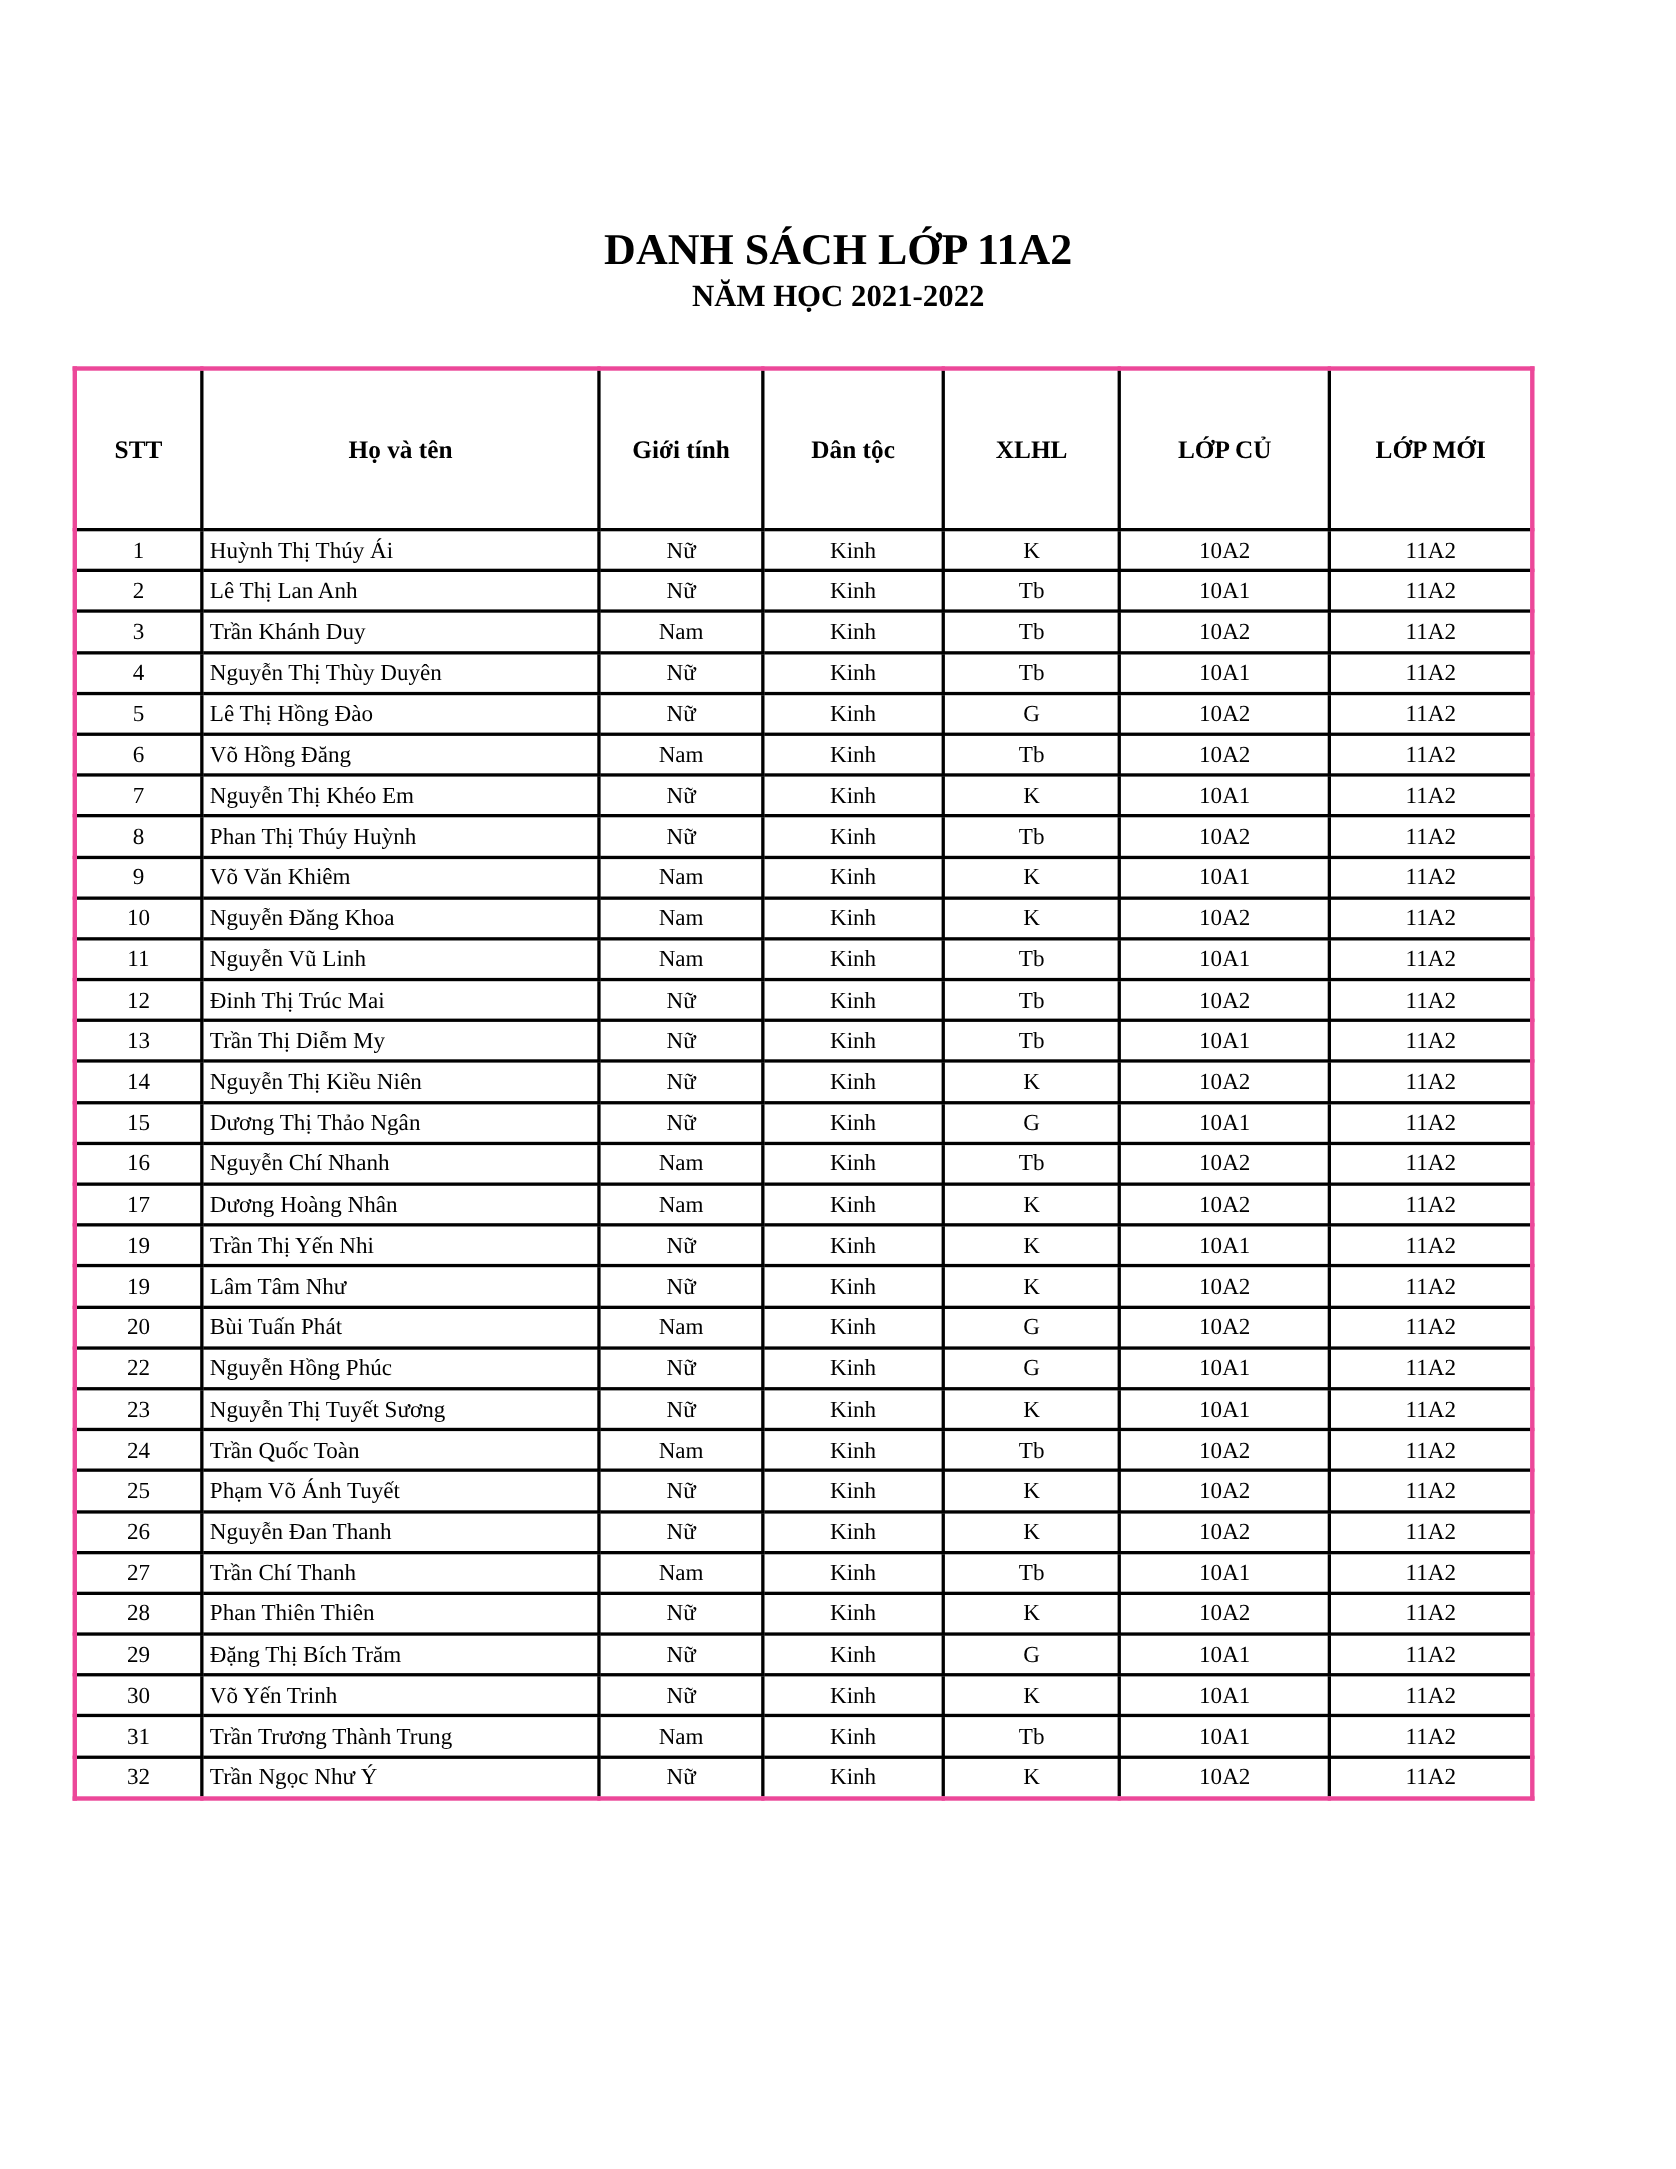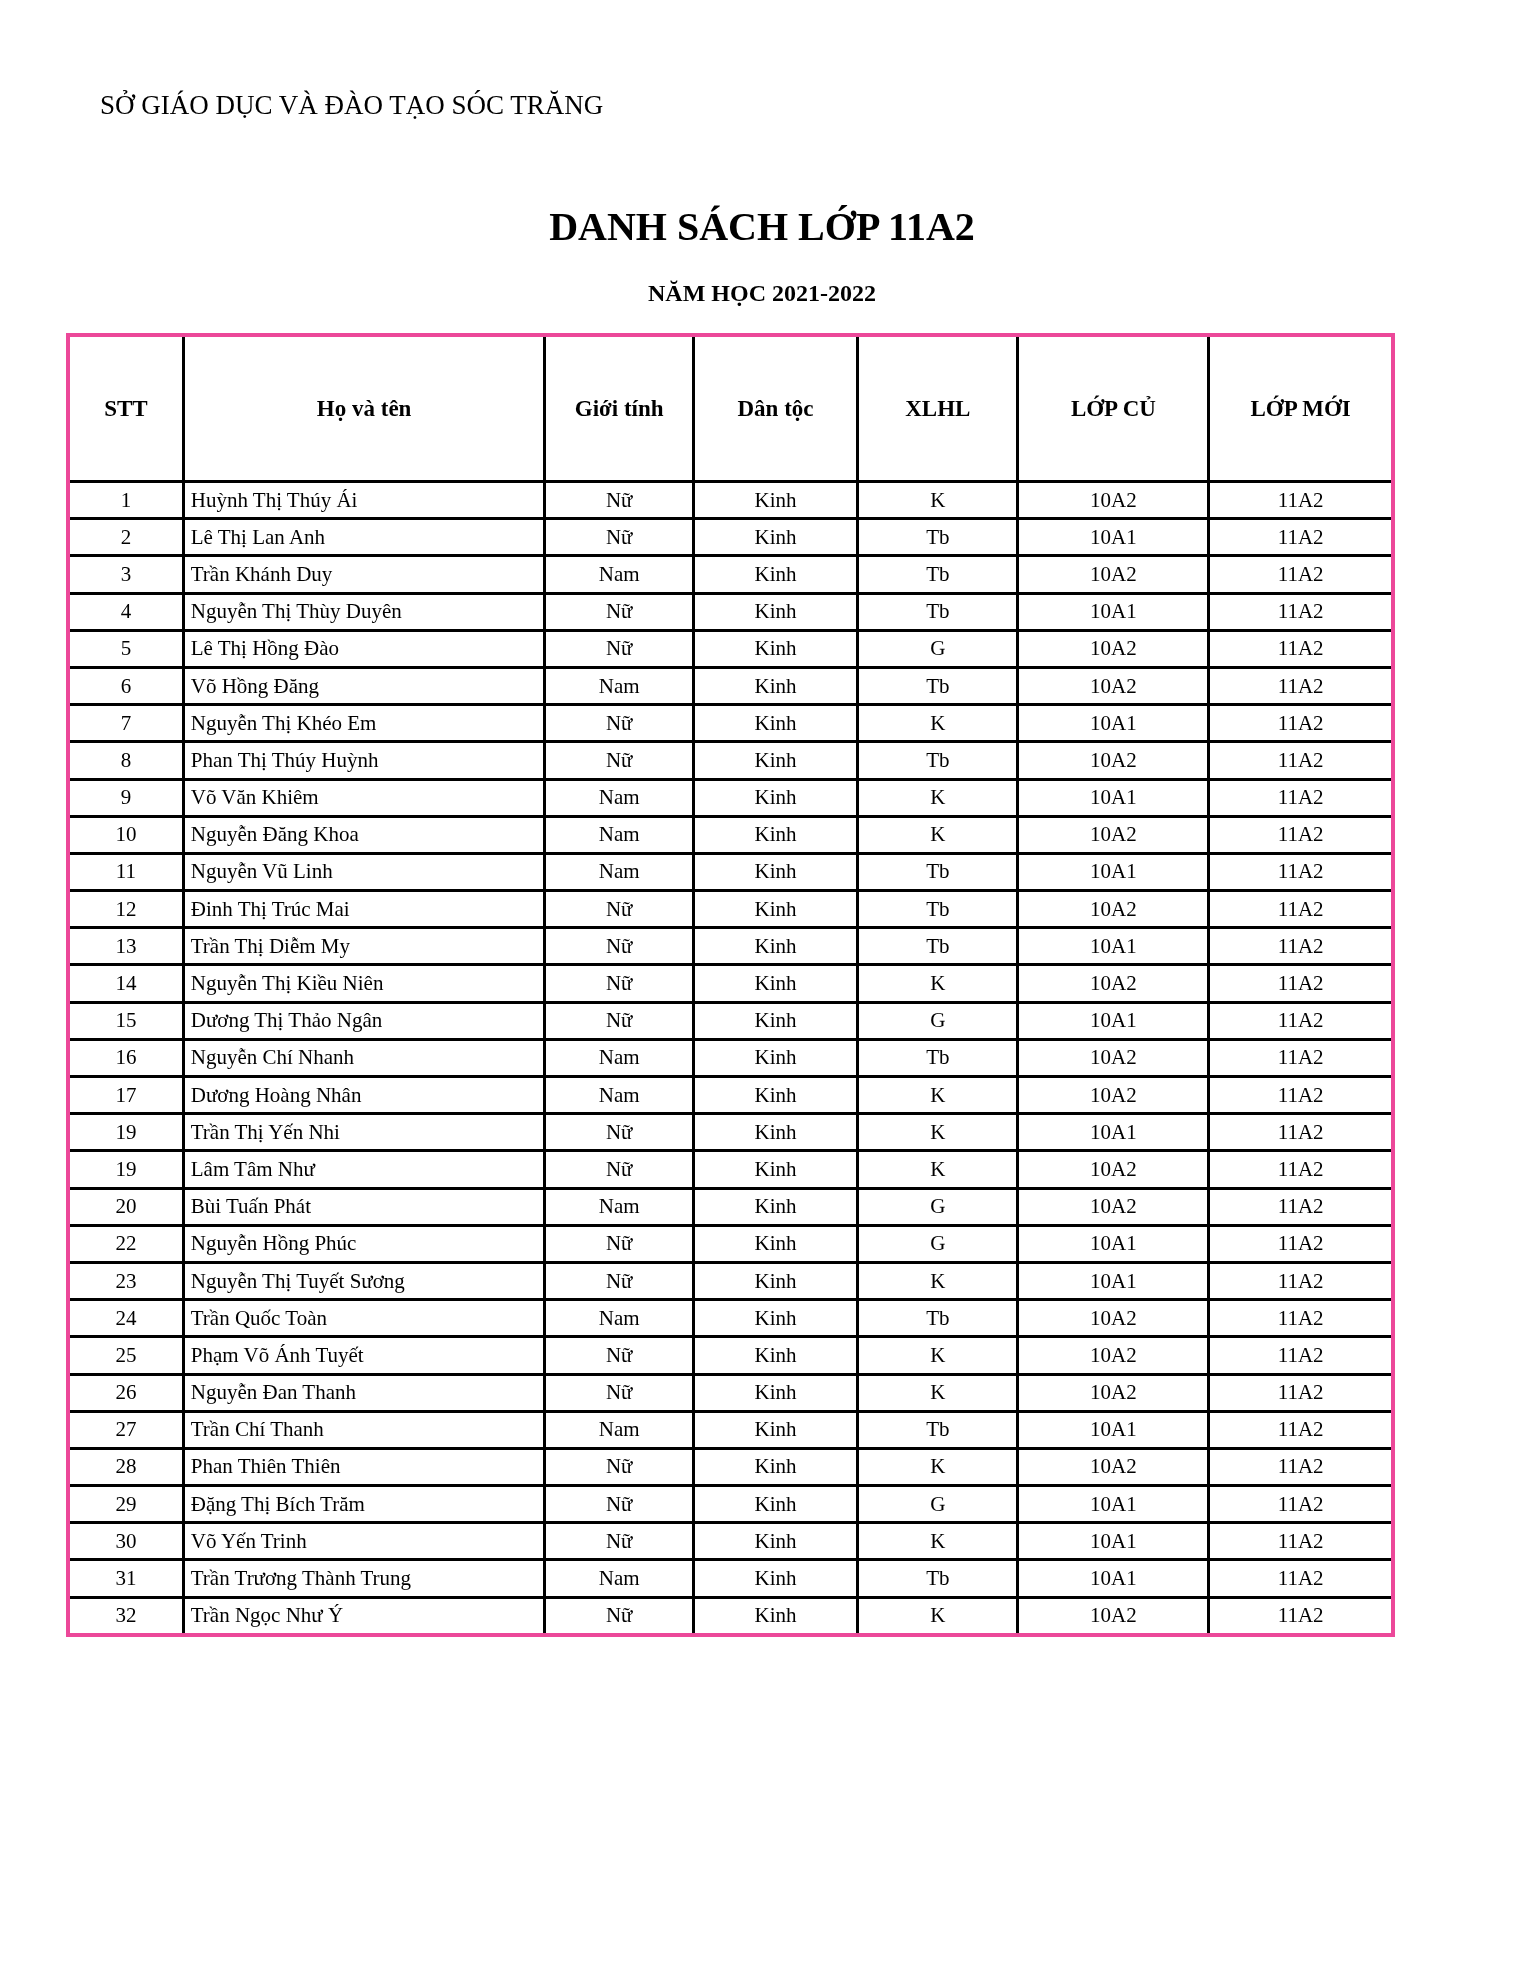--- a/index.html
+++ b/index.html
@@ -40,25 +40,24 @@
     width: 1524px;
     text-align: center;
   }
   .title-line1 {
     font-size: 40px;
     line-height: 43px;
     font-weight: bold;
     white-space: nowrap;
   }
   .title-line2 {
-    font-size: 24px;
+    font-size: 28px;
     line-height: 43px;
     font-weight: bold;
     white-space: nowrap;
-    margin-top: 24px;
   }
   #roster-table {
     position: absolute;
     left: 66px;
     top: 333px;
     width: 1329px;
     border-collapse: collapse;
     table-layout: fixed;
     border: 4px solid #ec4899;
   }
@@ -89,21 +88,20 @@
     text-align: left;
     padding-left: 6px !important;
   }
 </style>
 </head>
 <body>
 
 <div id="page">
 
   <div id="org-block">
-    <div class="org-line1">SỞ GIÁO DỤC VÀ ĐÀO TẠO SÓC TRĂNG</div>
   </div>
 
   <div id="title-block">
     <div class="title-line1">DANH SÁCH LỚP 11A2</div>
     <div class="title-line2">NĂM HỌC 2021-2022</div>
   </div>
 
   <table id="roster-table">
     <colgroup>
       <col style="width: 8.7%;">

